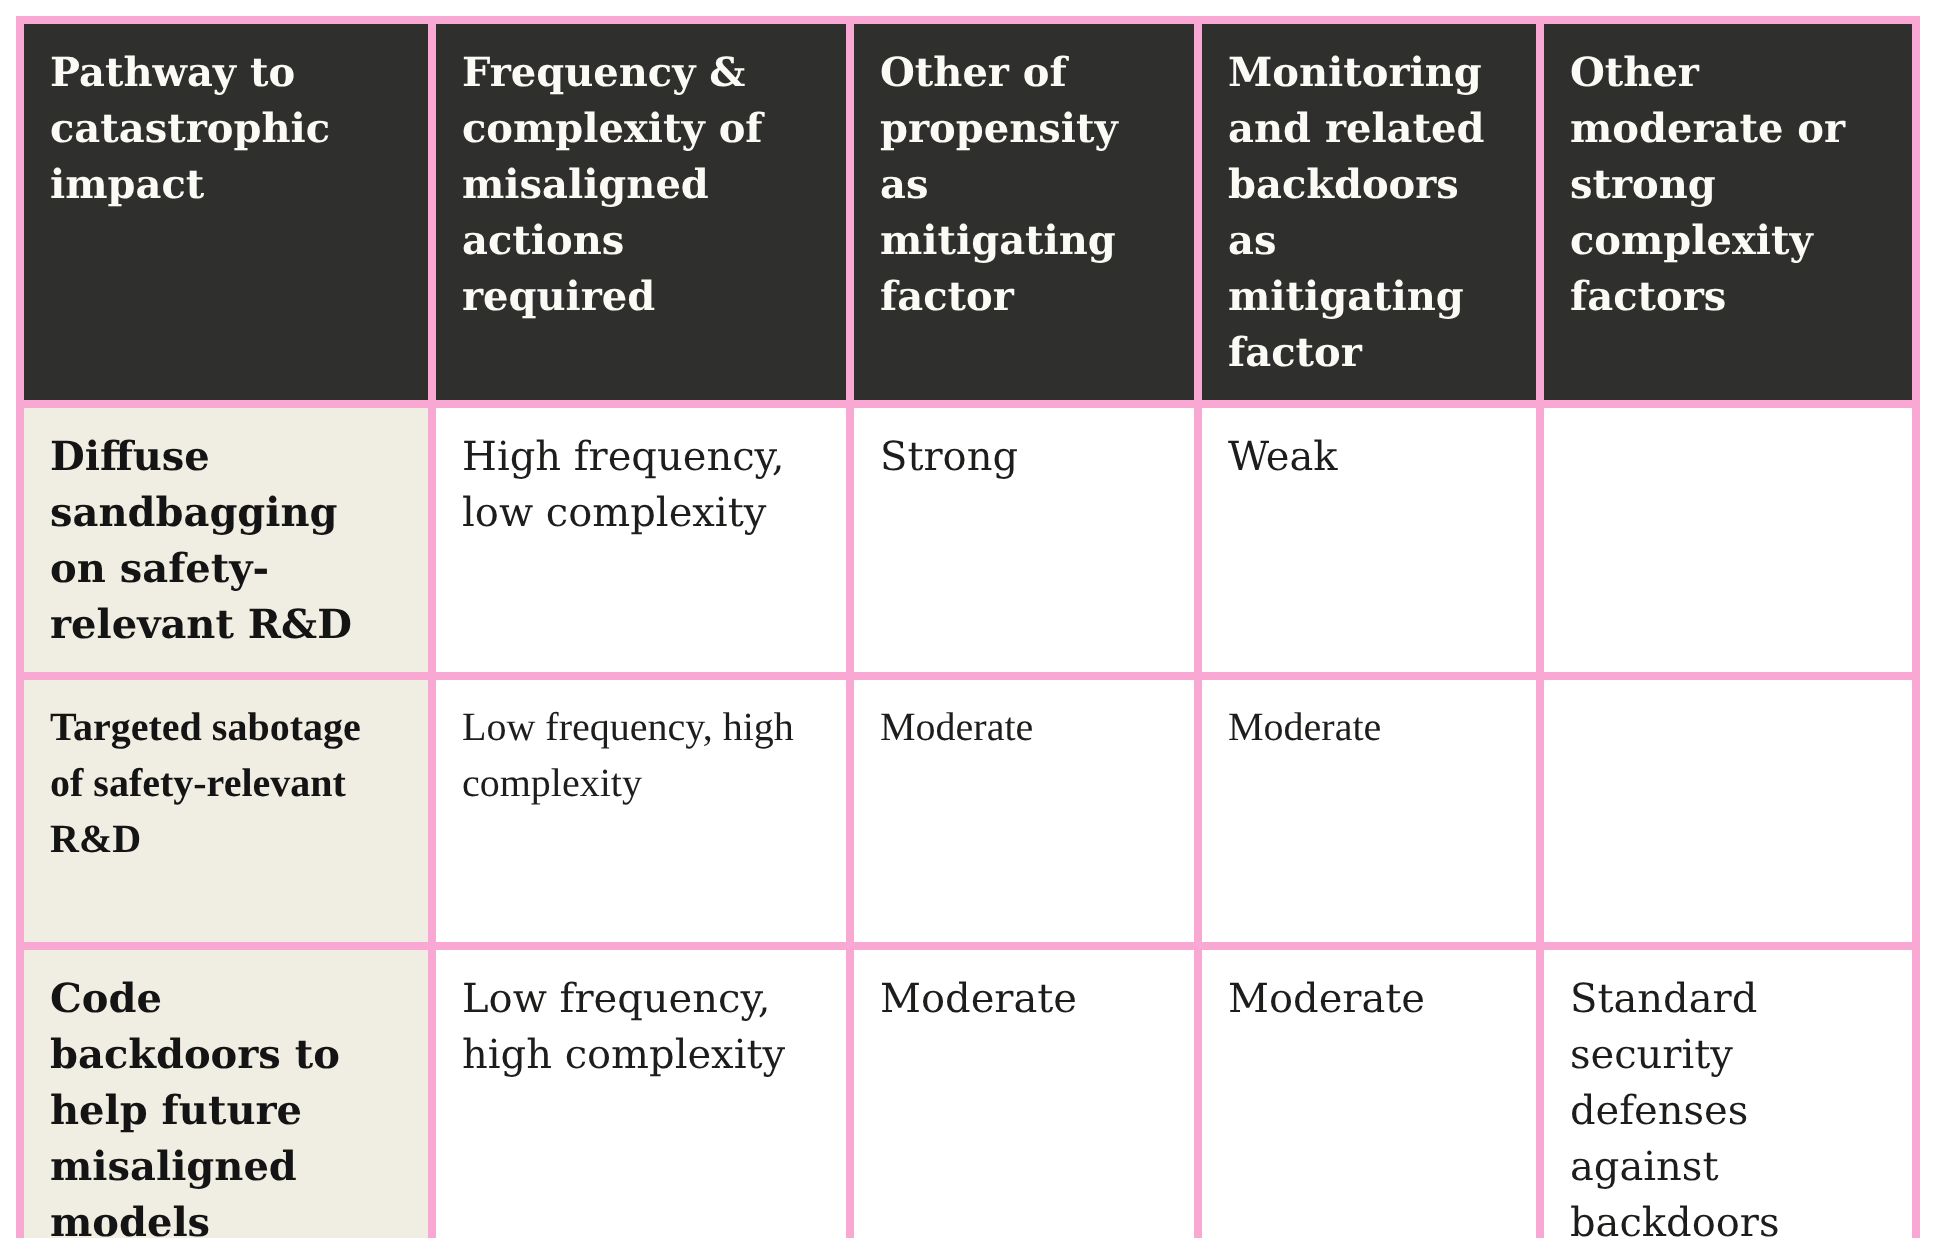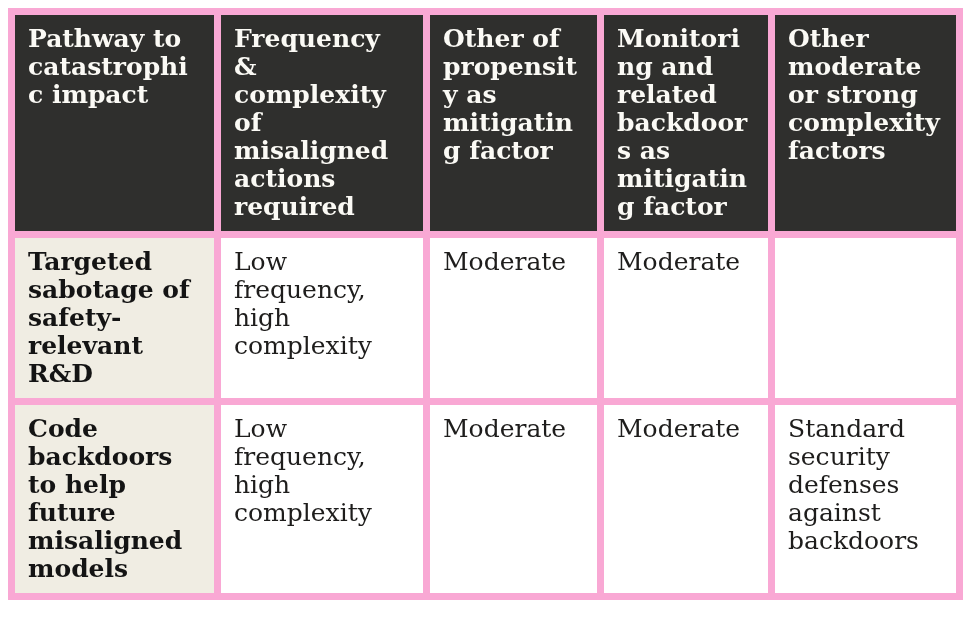--- a/index.html
+++ b/index.html
@@ -20,25 +20,25 @@
     position: absolute;
     left: 8px;
     top: 8px;
     width: 948px;
     border-collapse: collapse;
     table-layout: fixed;
     border: 3px solid #000000;
   }
   table.mitigations th,
   table.mitigations td {
-    border: 7px solid #f9a8d4;
+    border: 4px solid #f9a8d4;
     vertical-align: top;
     text-align: left;
     padding: 10px 14px 10px 13px;
-    font-size: 25px;
+    font-size: 20px;
     line-height: 28px;
     word-wrap: break-word;
   }
   
   table.mitigations thead th {
     background: #2f2f2d;
     color: #fbfaf5;
     font-weight: bold;
     height: 161px;
     box-sizing: border-box;
@@ -49,21 +49,21 @@
     color: #141414;
     font-weight: bold;
   }
   
   table.mitigations tbody td {
     background: #ffffff;
     color: #1e1d1c;
     font-weight: normal;
   }
   tr.row-1 th, tr.row-1 td { height: 134px; box-sizing: border-box; }
-  tr.row-2 th, tr.row-2 td { height: 135px; box-sizing: border-box; }
+  tr.row-2 th, tr.row-2 td { height: 135px; box-sizing: border-box; font-family: Liberation Serif, serif; }
   tr.row-3 th, tr.row-3 td { height: 169px; box-sizing: border-box; }
 </style>
 </head>
 <body>
 
 <div class="page">
   <table class="mitigations">
     <colgroup>
       <col style="width:206px">
       <col style="width:209px">
@@ -74,20 +74,27 @@
     <thead>
       <tr>
         <th>Pathway to catastrophic impact</th>
         <th>Frequency &amp; complexity of misaligned actions required</th>
         <th>Other of propensity as mitigating factor</th>
         <th>Monitoring and related backdoors as mitigating factor</th>
         <th>Other moderate or strong complexity factors</th>
       </tr>
     </thead>
     <tbody>
+      <tr class="row-1">
+        <th class="row-label">Diffuse sandbagging on safety-relevant R&amp;D</th>
+        <td>High frequency, low complexity</td>
+        <td>Strong</td>
+        <td>Weak</td>
+        <td></td>
+      </tr>
       <tr class="row-2">
         <th class="row-label">Targeted sabotage of safety-relevant R&amp;D</th>
         <td>Low frequency, high complexity</td>
         <td>Moderate</td>
         <td>Moderate</td>
         <td></td>
       </tr>
       <tr class="row-3">
         <th class="row-label">Code backdoors to help future misaligned models</th>
         <td>Low frequency, high complexity</td>

